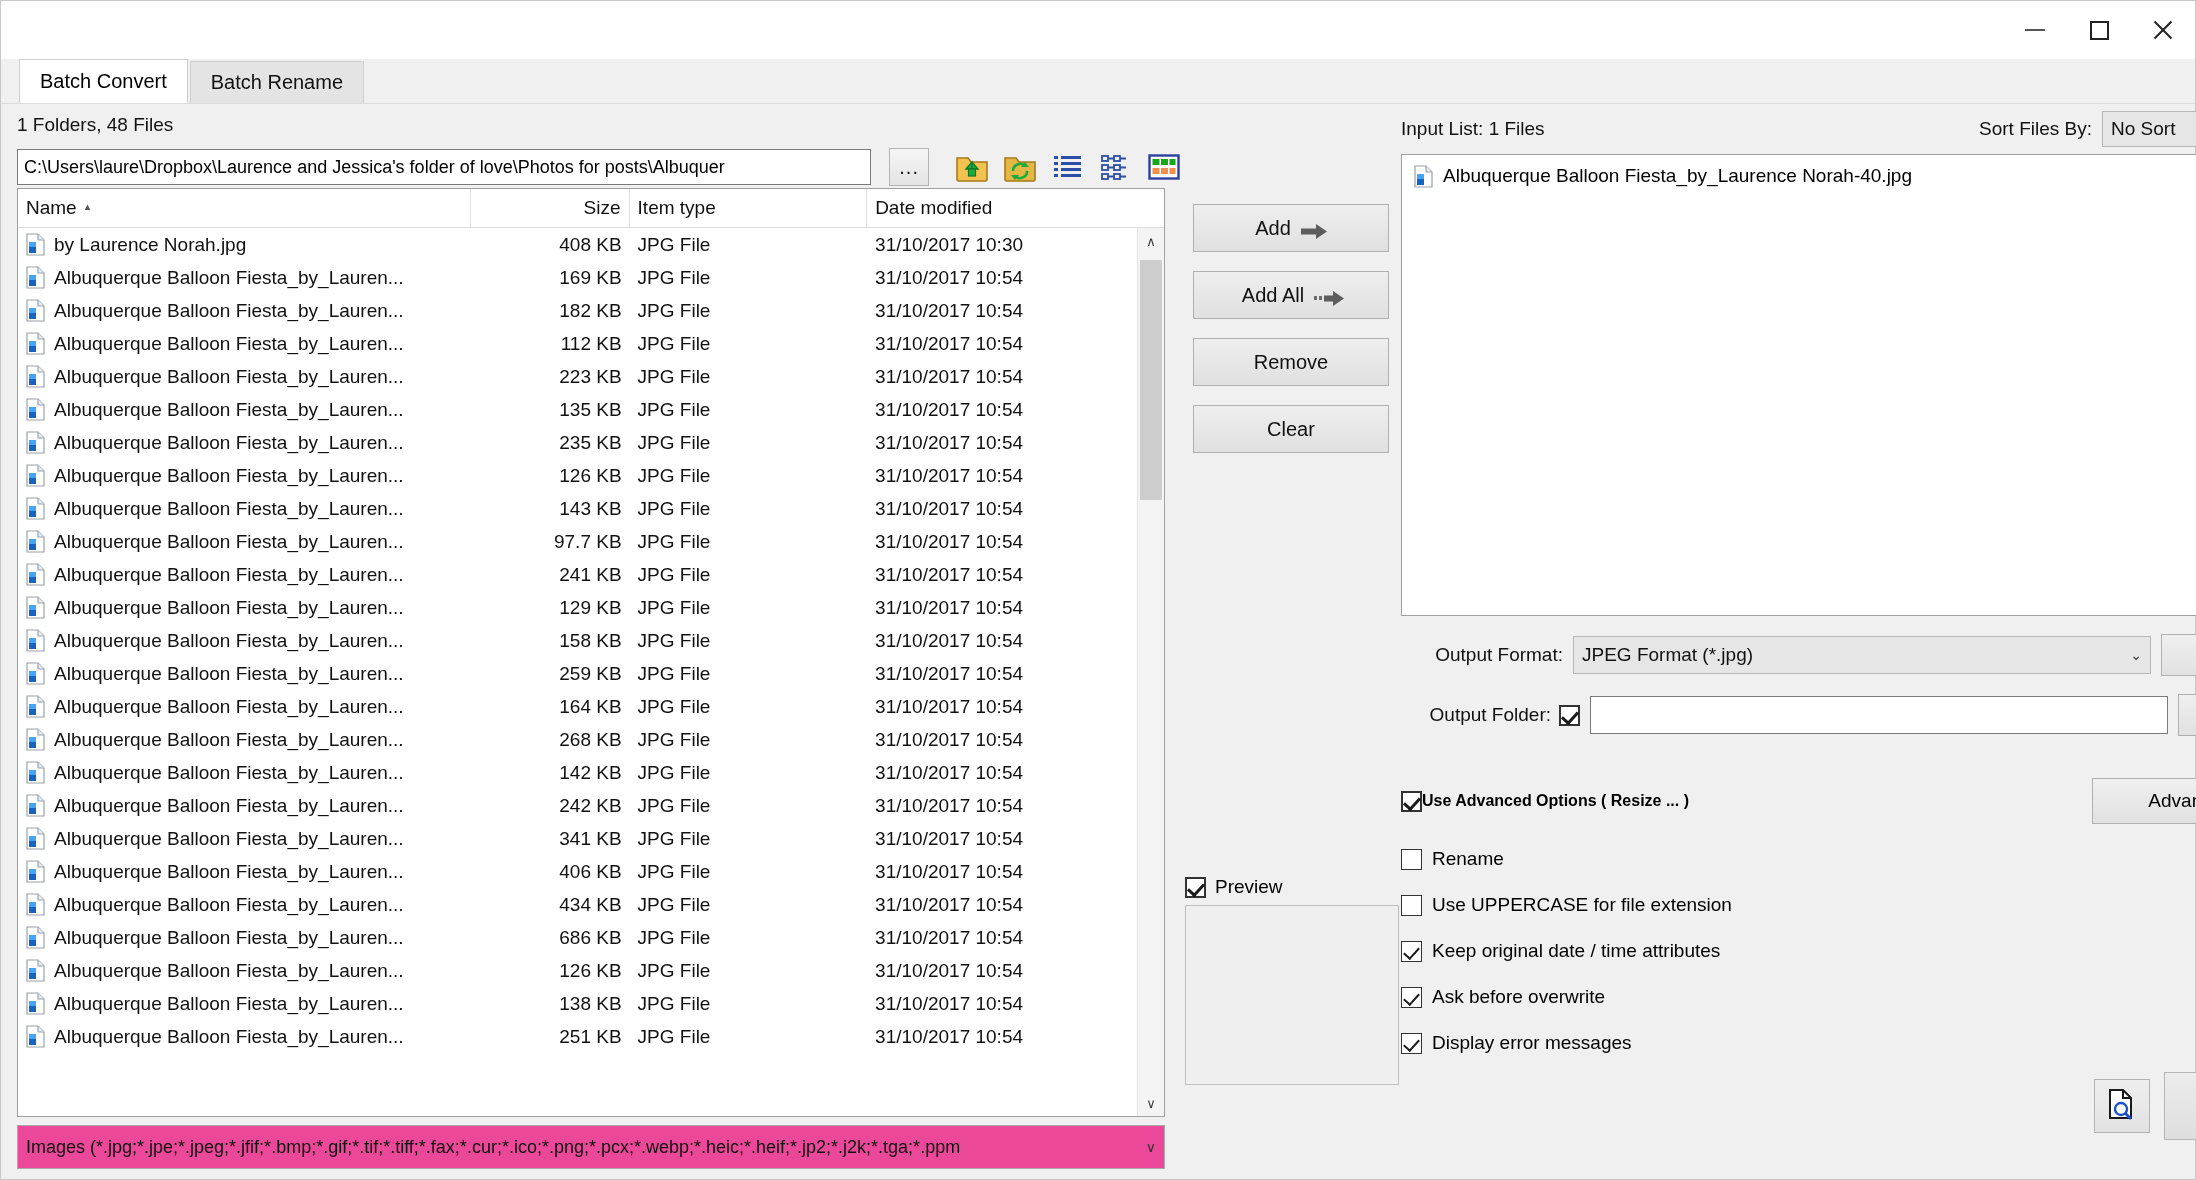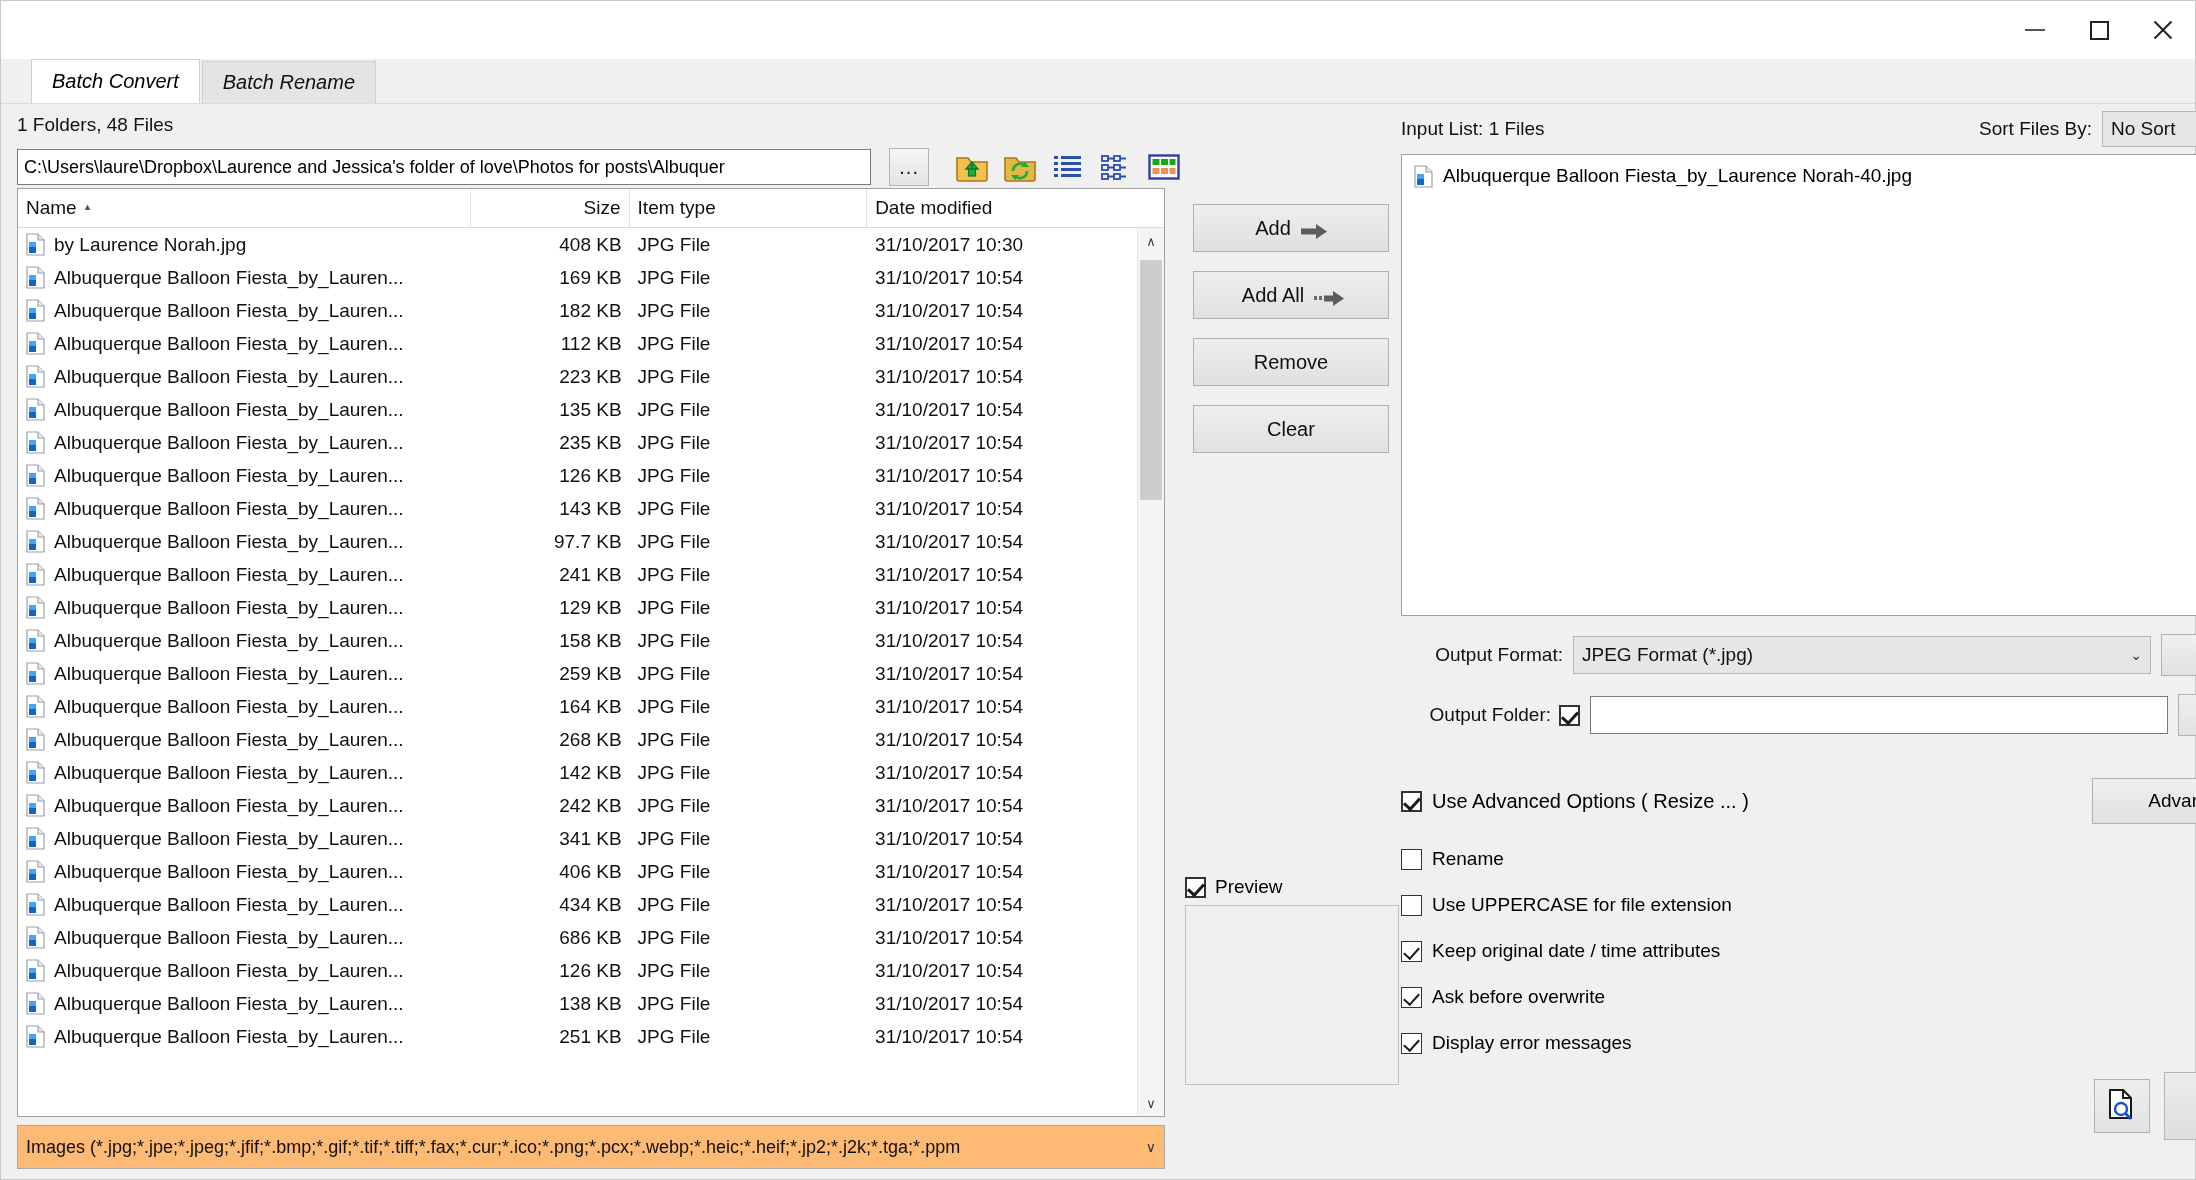--- a/index.html
+++ b/index.html
@@ -45,23 +45,22 @@
     width: 24px; height: 2px; background: #222;
   }
   .wb-close::before { transform: rotate(45deg); }
   .wb-close::after  { transform: rotate(-45deg); }
 
   
   .tabstrip {
     height: 44px; flex: 0 0 44px;
     background: #f0f0f0;
     display: flex; align-items: flex-end;
-    padding-left: 30px;
+    padding-left: 18px;
     position: relative;
-    font-style: italic;
   }
   .tab {
     height: 42px; padding: 0 20px;
     display: flex; align-items: center;
     font-size: 20px; color: #111;
     background: #e4e4e4;
     border: 1px solid #d0d0d0; border-bottom: none;
     margin-right: 2px;
     box-sizing: border-box;
   }
@@ -168,21 +167,21 @@
   }
   .sb-arrow { height: 26px; width: 26px; display:flex; align-items:center; justify-content:center;
               font-size: 13px; color:#3d3d3d; }
   .sb-track { flex: 1 1 auto; width: 26px; position: relative; }
   .sb-thumb { position: absolute; left: 2px; width: 22px; background: #cdcdcd; border-radius: 1px; }
 
   
   .filterbar {
     height: 44px; flex: 0 0 44px;
     margin: 8px 16px 10px 0;
-    background: #fdba74;
+    background: #ec4899;
     border: 1px solid #a9a9a9;
     display: flex; align-items: center;
     padding: 0 8px;
     box-sizing: border-box;
     font-size: 18px; color: #111;
     justify-content: space-between;
   }
   .filterbar .cv { font-size: 14px; color: #333; }
 
   
@@ -294,21 +293,21 @@
     border: solid #1a1a1a; border-width: 0 2px 2px 0;
     transform: rotate(42deg);
   }
   .cb.bold { border-width: 2px; }
   .cb.bold.checked::after { border-width: 0 3px 3px 0; left: 4px; top: 1px; }
 
   .adv-row {
     margin-top: 42px;
     display: flex; align-items: center;
   }
-  .adv-label { font-size: 20px; font-weight: normal; margin-left: 10px; }
+  .adv-label { font-size: 16px; font-weight: bold; }
   .adv-btn {
     margin-left: auto;
     width: 268px; height: 46px;
     background: linear-gradient(#efefef,#e1e1e1);
     border: 1px solid #b0b0b0;
     display: flex; align-items: center; justify-content: center;
     font-size: 19px; box-sizing: border-box;
   }
   .opt-row { display: flex; align-items: center; gap: 10px; margin-top: 24px; font-size: 19px; }
 

